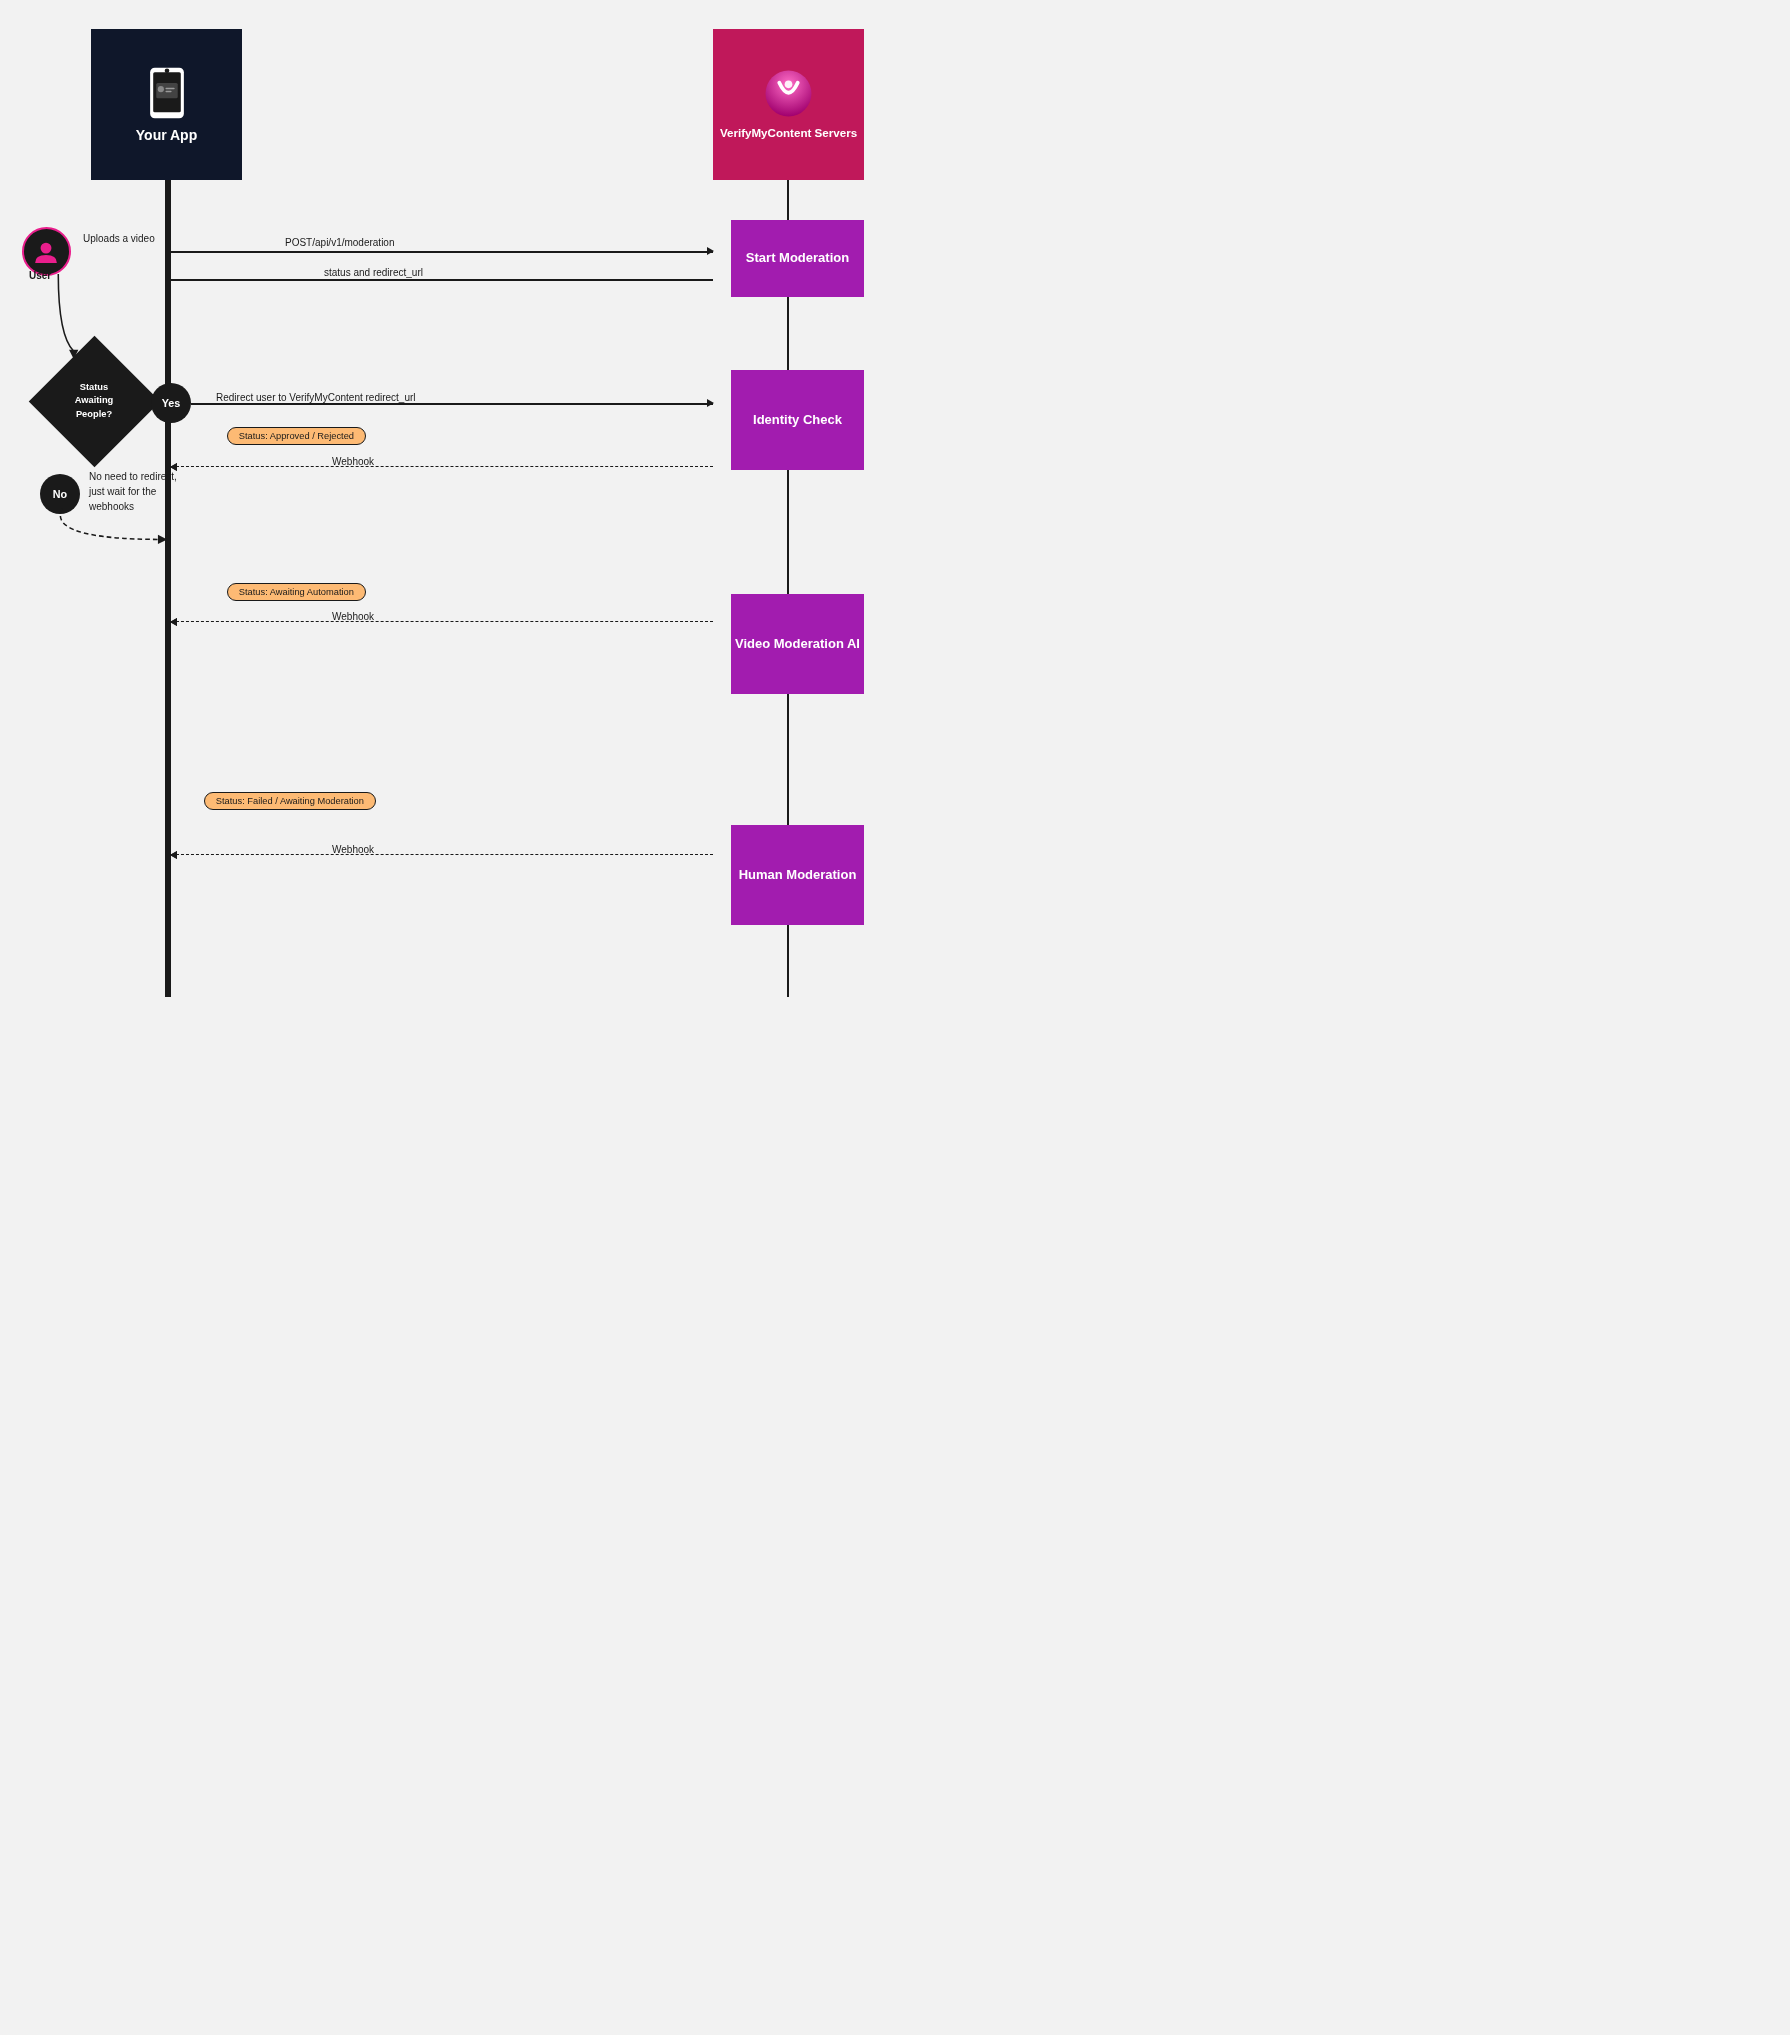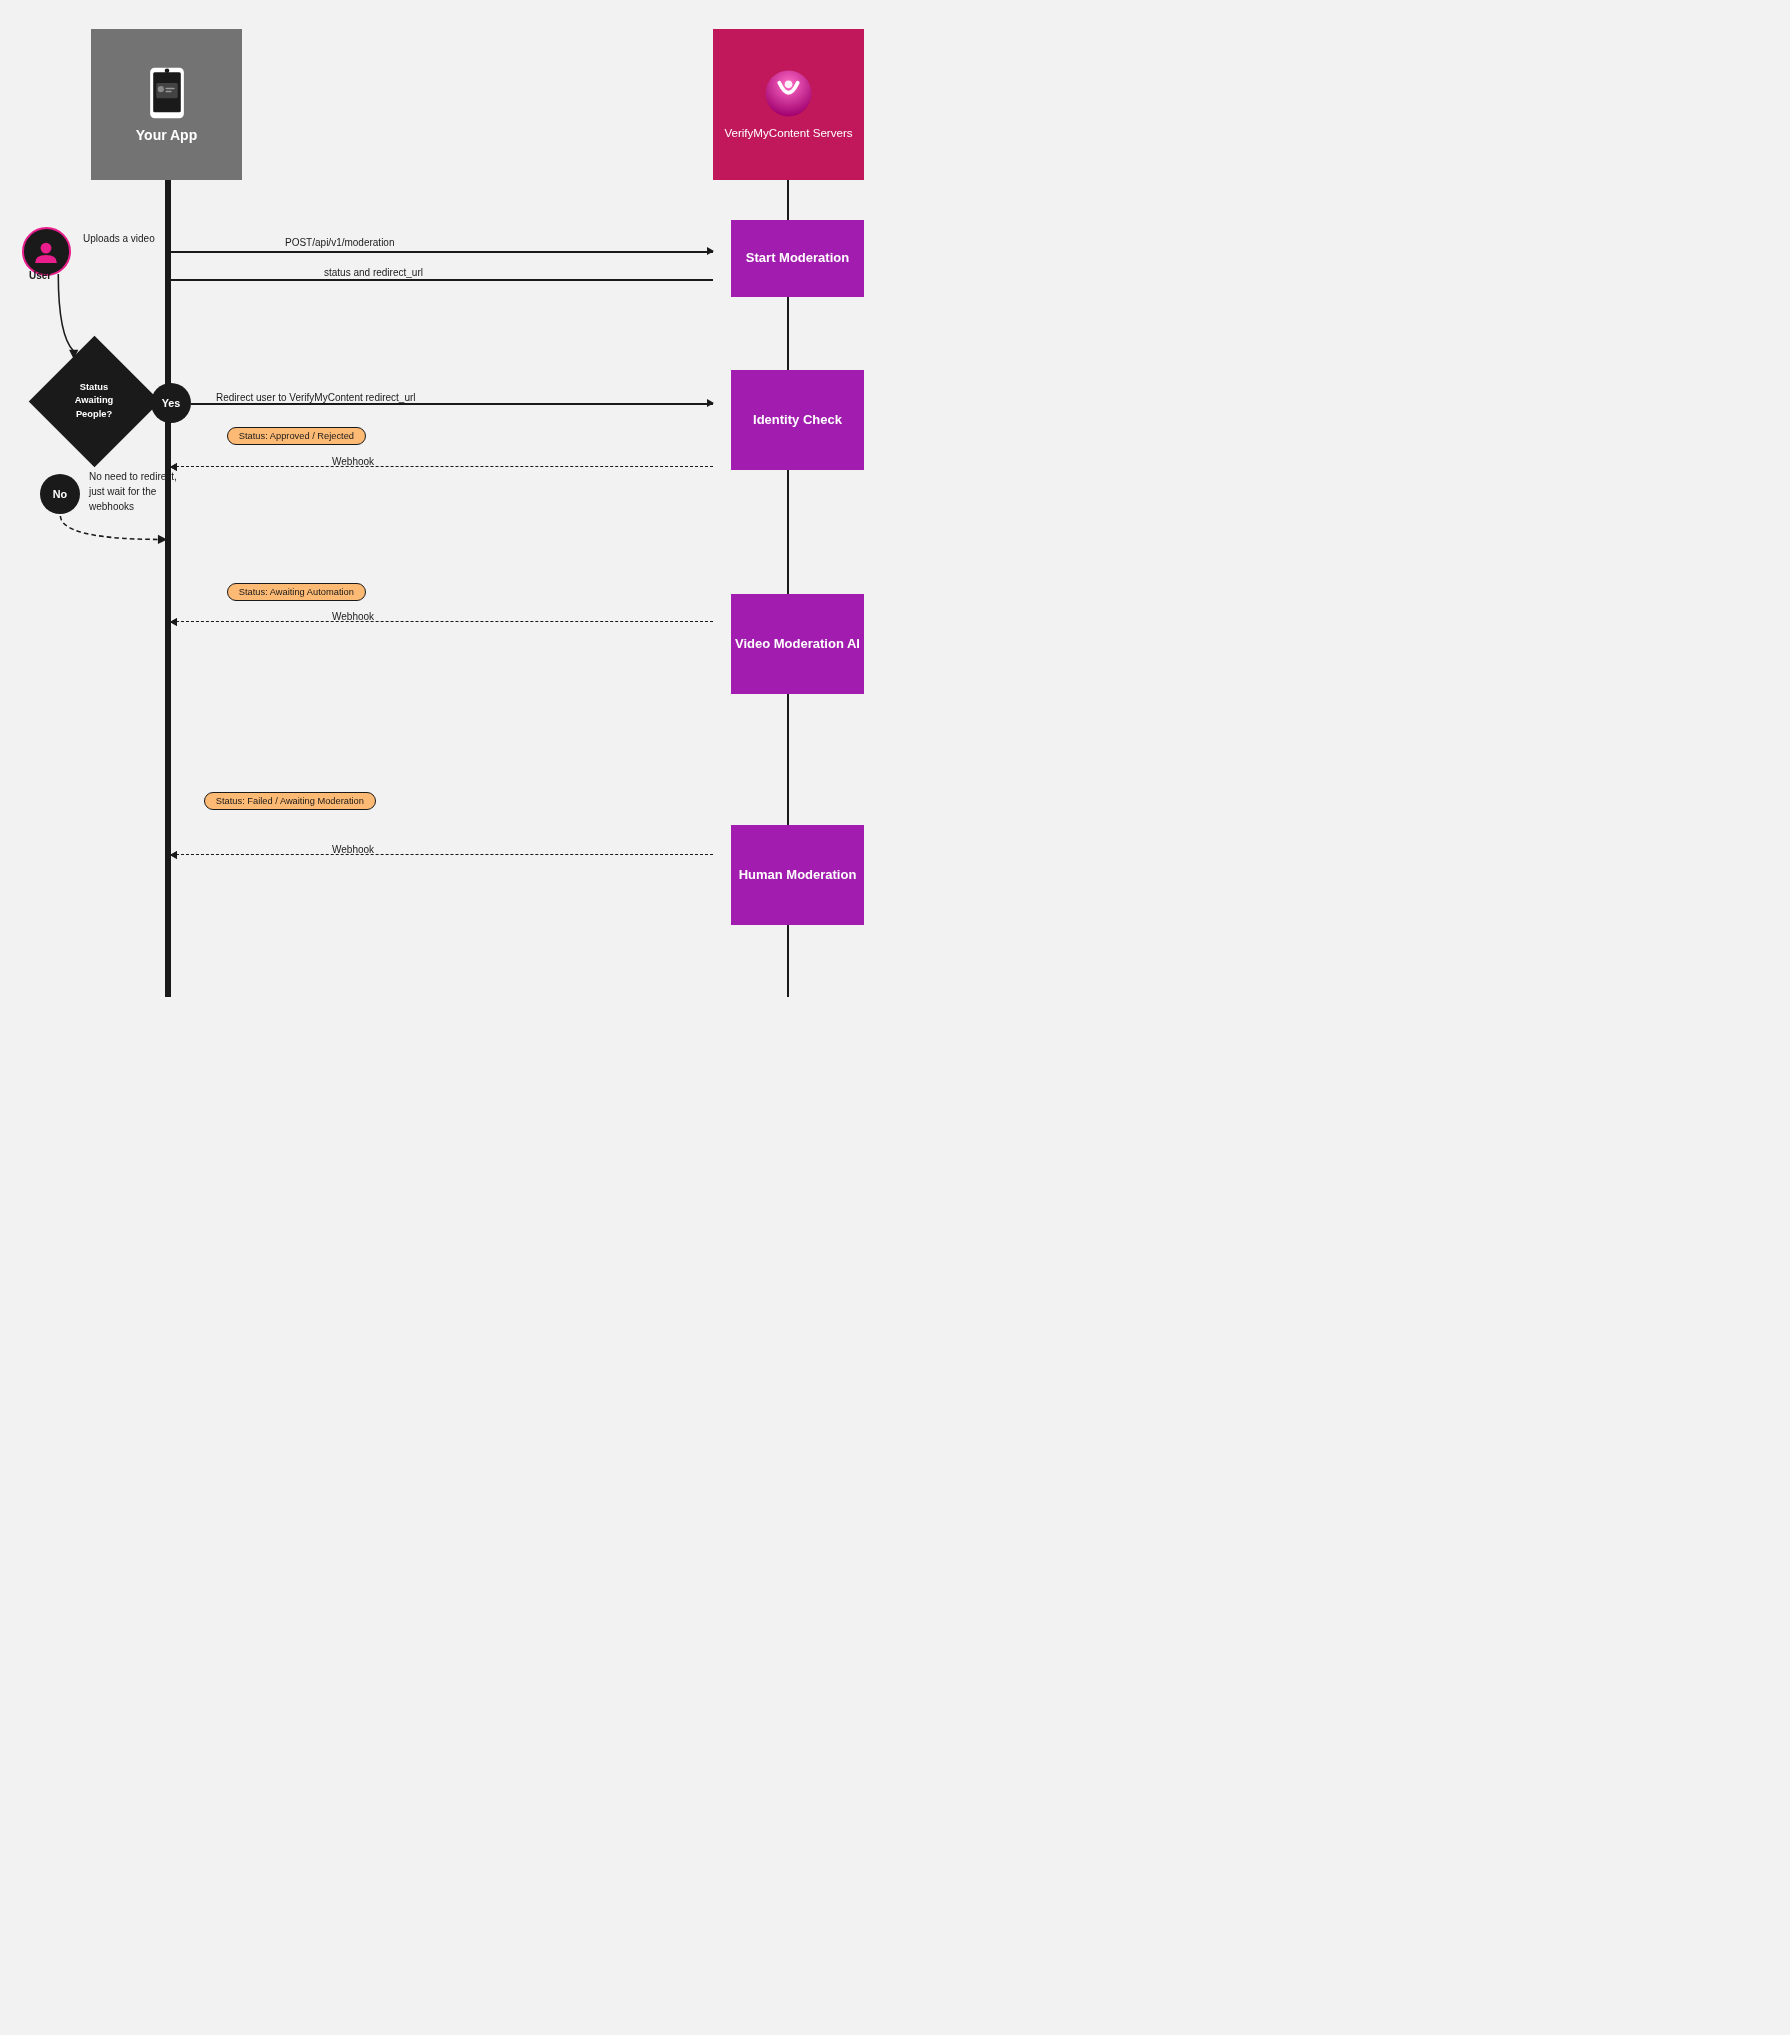--- a/index.html
+++ b/index.html
@@ -29,34 +29,34 @@
       align-items: center;
       justify-content: center;
       gap: 7.7px;
     }
     .vmc-logo {
       width: 49px;
       height: 49px;
     }
     .vmc-server-label {
       color: white;
-      font-weight: normal;
+      font-weight: bold;
       font-size: 11.6px;
       text-align: right;
       line-height: 1.3;
     }
 
     
     .your-app-box {
       position: absolute;
       top: 29px;
       left: 91px;
       width: 151px;
       height: 151px;
-      background: #737373;
+      background: #0f172a;
       display: flex;
       flex-direction: column;
       align-items: center;
       justify-content: center;
       gap: 7.7px;
     }
     .your-app-label {
       color: white;
       font-weight: bold;
       font-size: 14px;

